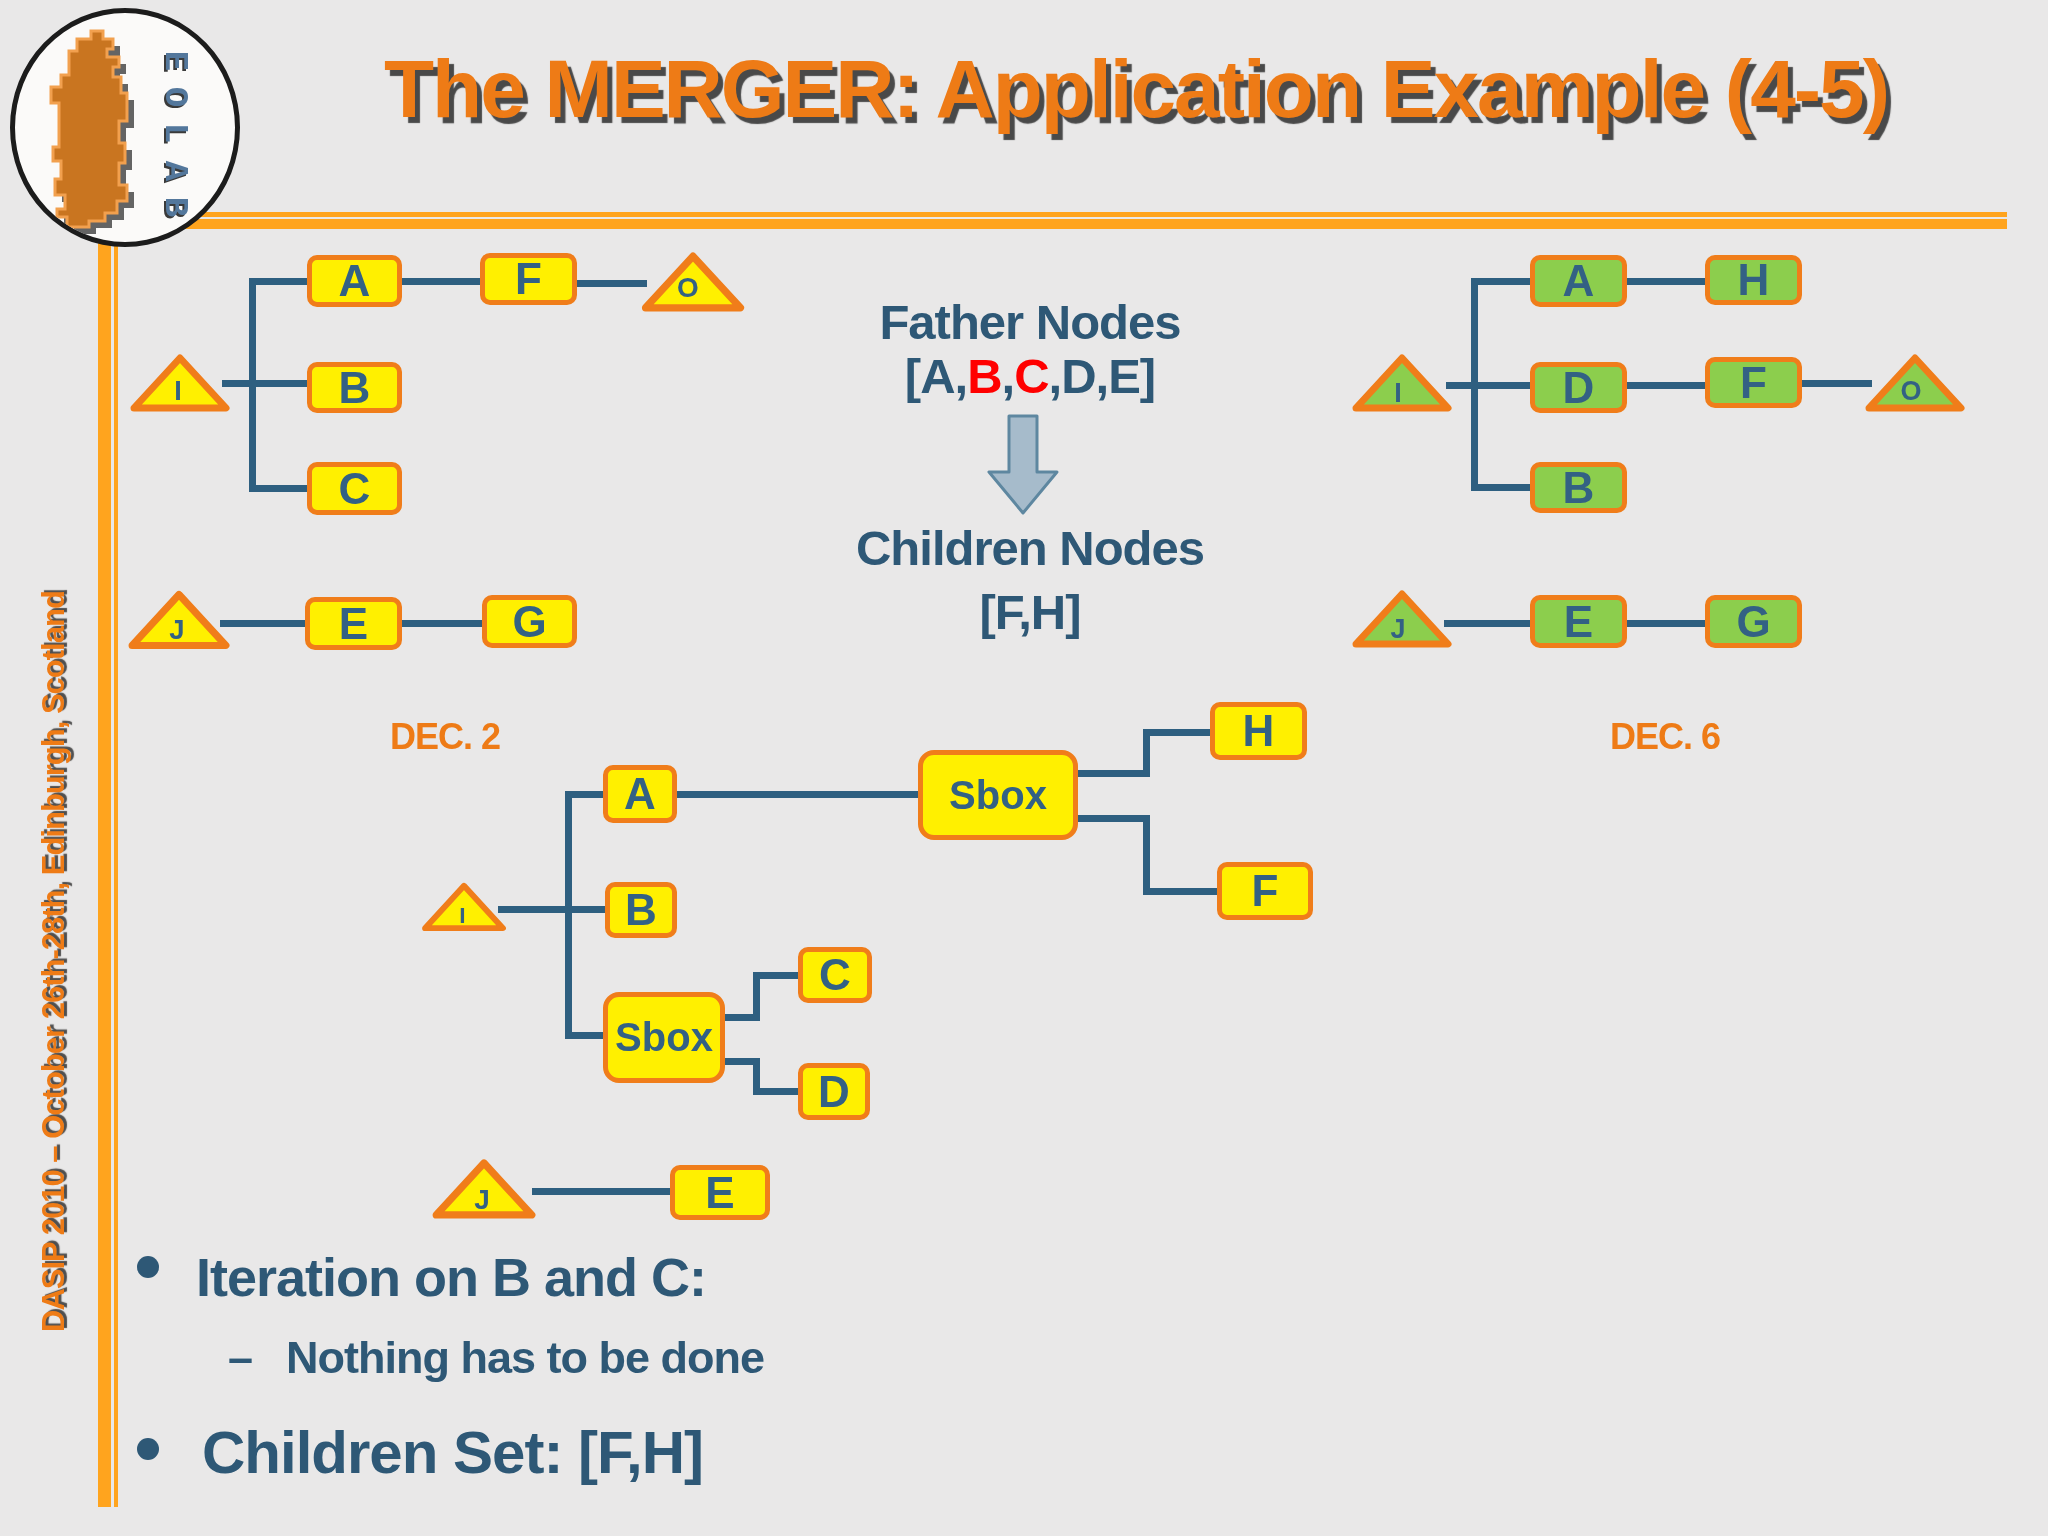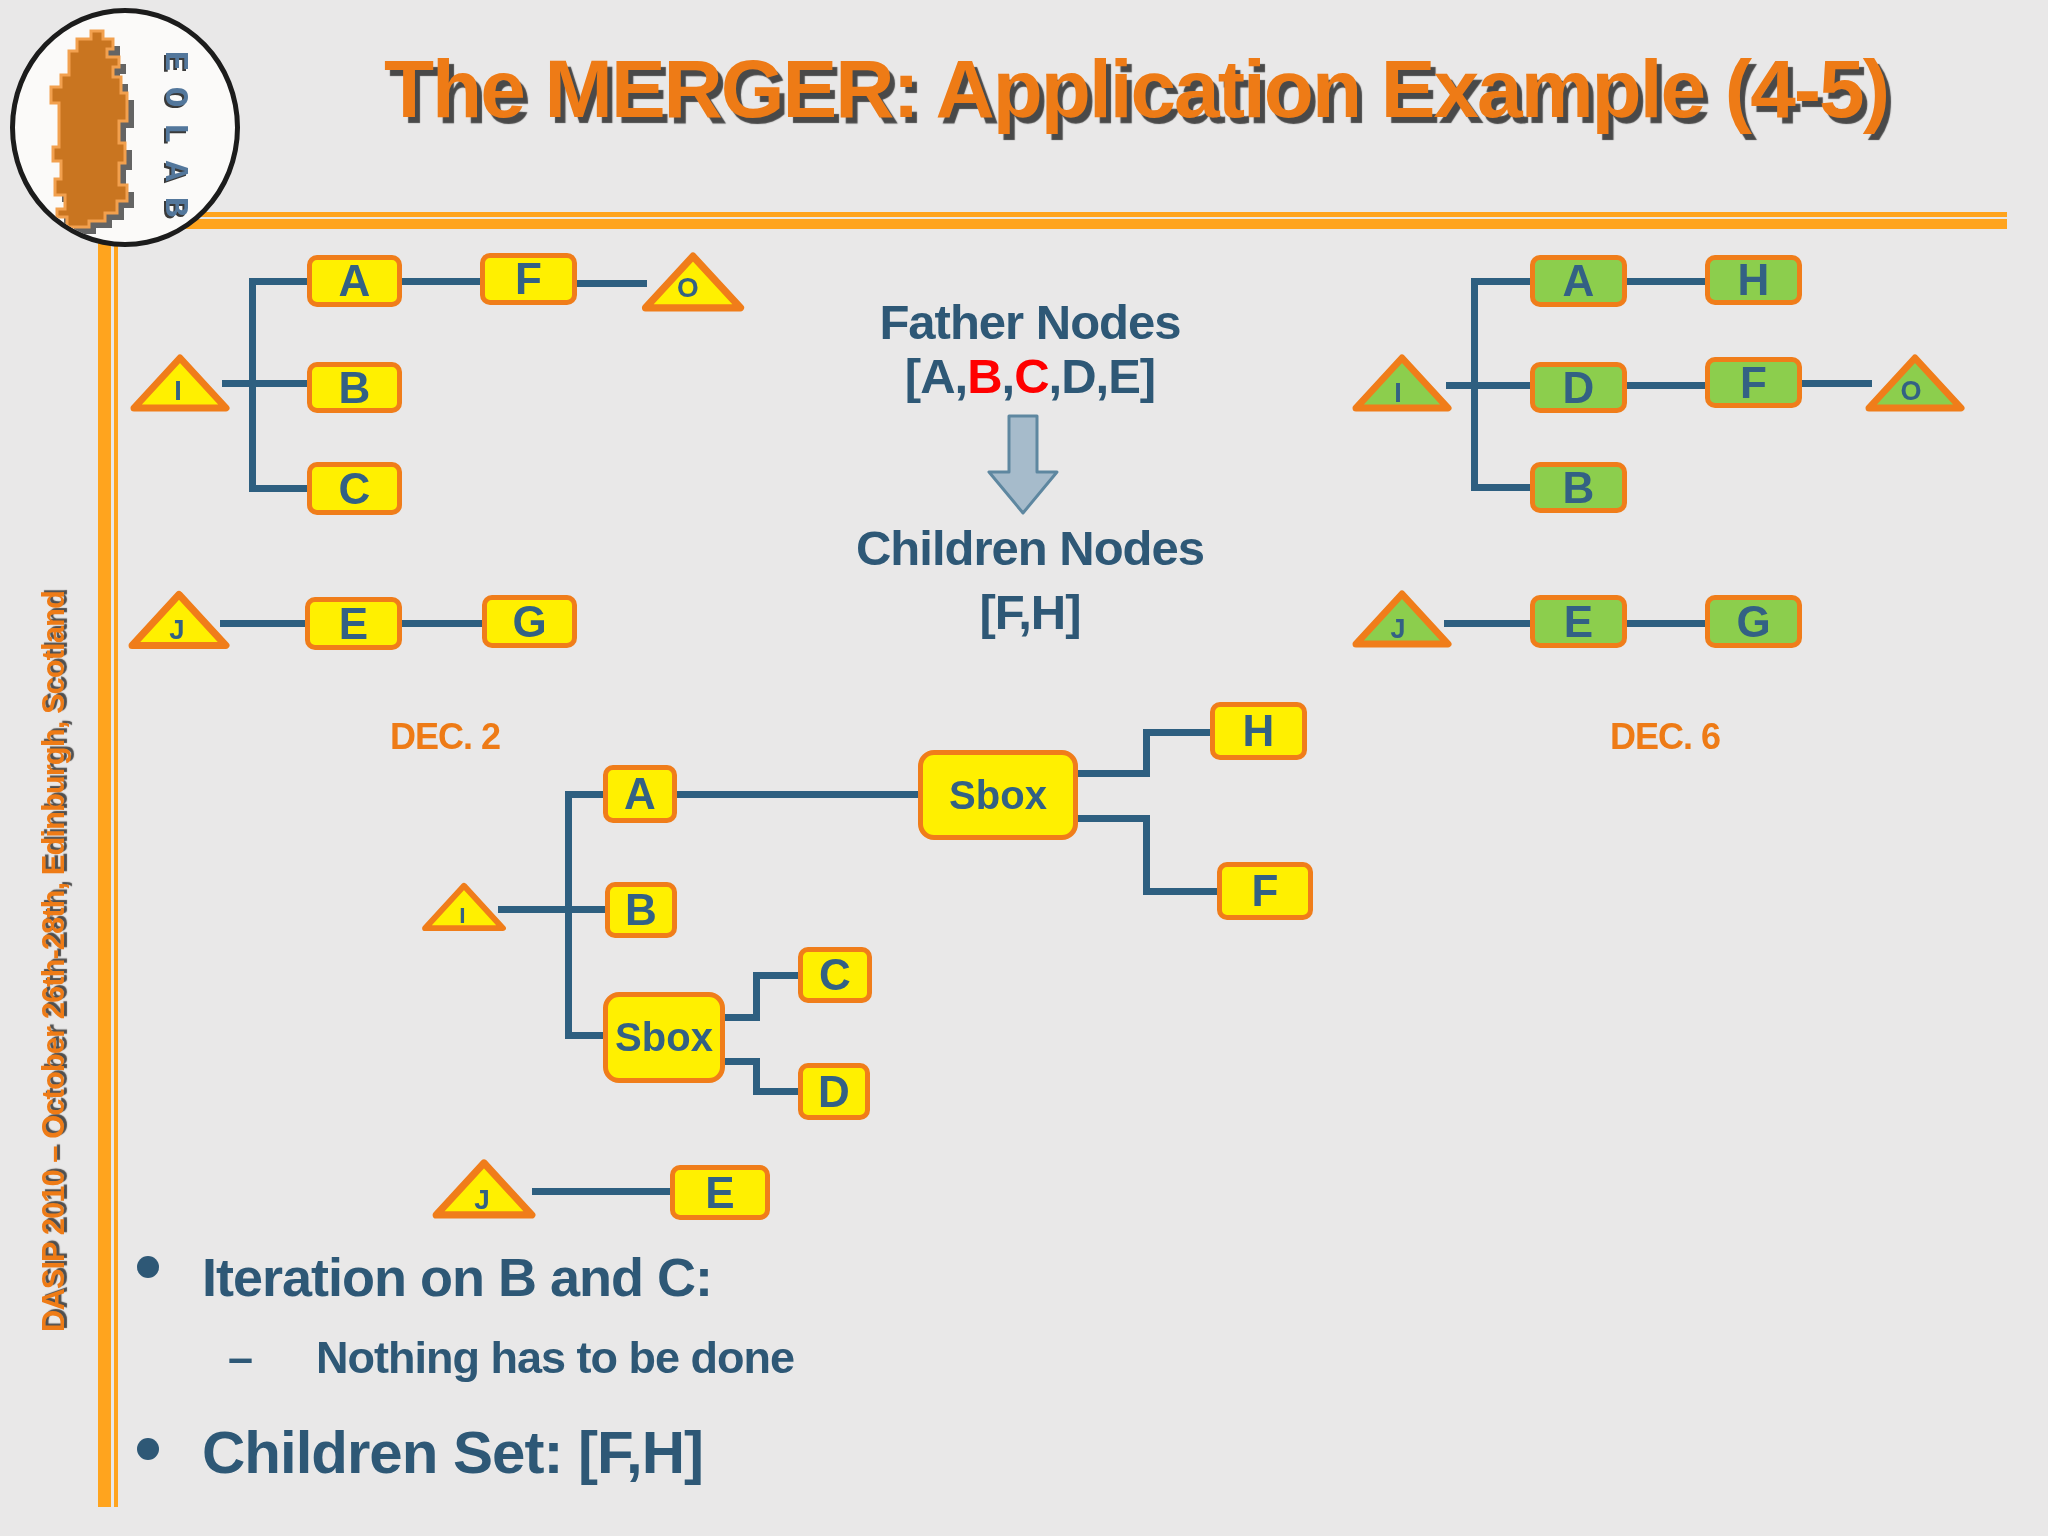--- a/index.html
+++ b/index.html
@@ -224,16 +224,16 @@
     <span>C</span>
   </div>
 <div class="nbox yellow" style="left:798px;top:1063px;width:72px;height:57px">
     <span>D</span>
   </div>
 <div class="nbox yellow" style="left:670px;top:1165px;width:100px;height:55px">
     <span>E</span>
   </div>
 
 <div class="bullet-dot" style="left:137px;top:1256px"></div>
-<div class="btext" style="left:202px;top:1246px;font-size:54px">Iteration on B and C:</div>
-<div class="btext" style="left:228px;top:1332px;font-size:45px"><span>–</span><span style="margin-left:64px">Nothing has to be done</span></div>
+<div class="btext" style="left:196px;top:1246px;font-size:54px">Iteration on B and C:</div>
+<div class="btext" style="left:228px;top:1332px;font-size:45px"><span>–</span><span style="margin-left:34px">Nothing has to be done</span></div>
 <div class="bullet-dot" style="left:137px;top:1438px"></div>
 <div class="btext" style="left:202px;top:1418px;font-size:60px">Children Set: [F,H]</div>
 
 </body></html>

